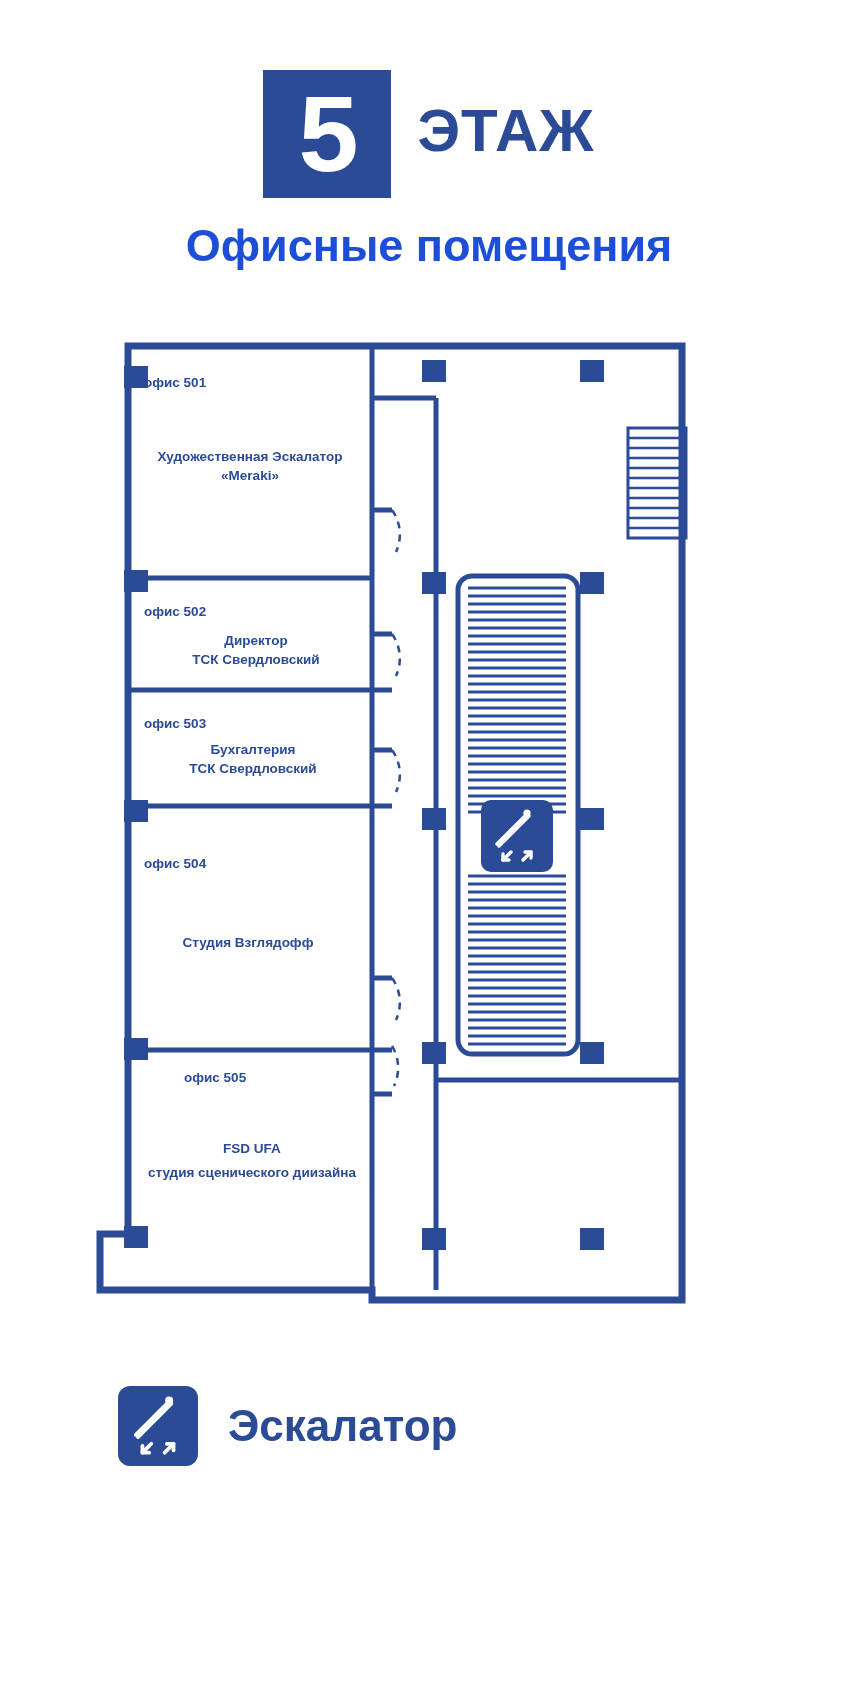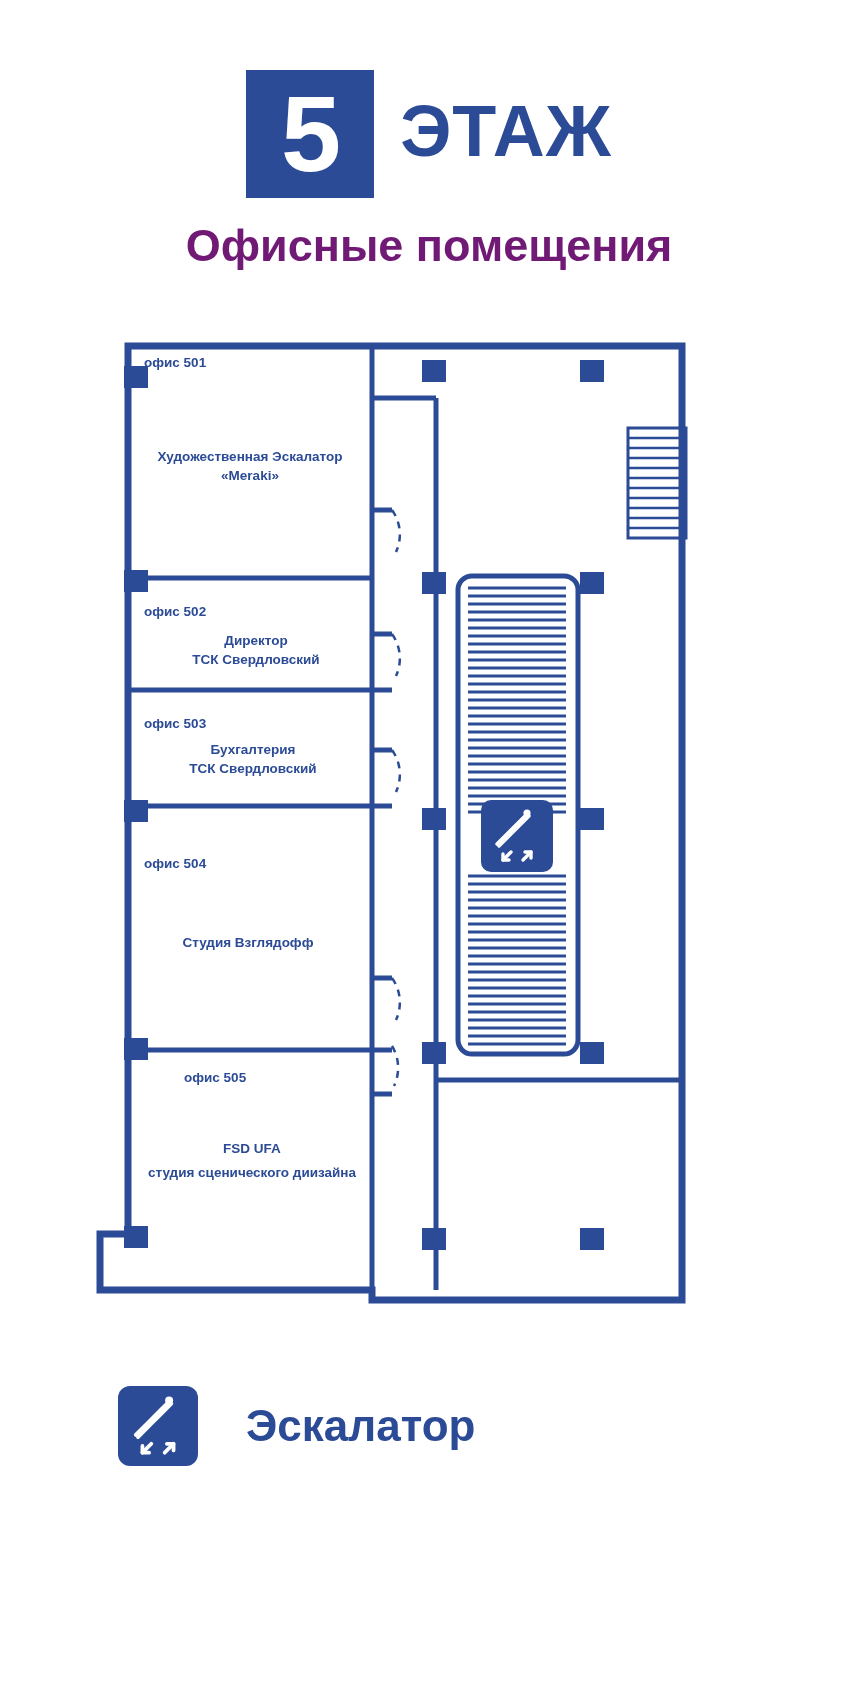--- a/index.html
+++ b/index.html
@@ -40,32 +40,32 @@
     height: 128px;
     background: #2b4b96;
     color: #ffffff;
     font-size: 108px;
     font-weight: bold;
     line-height: 128px;
     text-align: center;
     letter-spacing: -2px;
   }
   .floor-word {
-    font-size: 72px;
+    font-size: 60px;
     font-weight: bold;
     color: #2b4b96;
     letter-spacing: 1px;
     line-height: 1;
     padding-bottom: 6px;
   }
   .subtitle {
     margin-top: 22px;
     font-size: 45px;
     font-weight: bold;
-    color: #701a75;
+    color: #1d4ed8;
     letter-spacing: 0px;
   }
 
   
   .plan {
     position: absolute;
     left: 96px;
     top: 338px;
     width: 600px;
     height: 980px;
@@ -100,21 +100,21 @@
     display: block;
   }
 
   
   .legend {
     position: absolute;
     left: 118px;
     top: 1386px;
     display: flex;
     align-items: center;
-    gap: 48px;
+    gap: 30px;
   }
   .esc-badge-legend {
     width: 80px;
     height: 80px;
     border-radius: 12px;
     background: #2b4b96;
   }
   .legend-text {
     font-size: 44px;
     font-weight: bold;
@@ -272,21 +272,21 @@
           <path d="M16 44 L28 32 L36 24 L46 14"></path>
           <circle cx="46" cy="13" r="3.6" fill="#ffffff" stroke="none"></circle>
           <path d="M30 52 L22 60"></path>
           <path d="M22 60 L22 54 M22 60 L28 60"></path>
           <path d="M42 60 L50 52"></path>
           <path d="M50 52 L50 58 M50 52 L44 52"></path>
         </g>
       </svg>
     </div>
 
-    <div class="plan-label" style="left:48px; top:16px;">офис 501</div>
+    <div class="plan-label" style="left:48px; top:36px;">офис 501</div>
     <div class="plan-label center" style="left:154px; top:110px;">Художественная Эскалатор</div>
     <div class="plan-label center" style="left:154px; top:129px;">«Meraki»</div>
 
     <div class="plan-label" style="left:48px; top:265px;">офис 502</div>
     <div class="plan-label center" style="left:160px; top:294px;">Директор</div>
     <div class="plan-label center" style="left:160px; top:313px;">ТСК Свердловский</div>
 
     <div class="plan-label" style="left:48px; top:369px;margin-top:8px;">офис 503</div>
     <div class="plan-label center" style="left:157px; top:403px;">Бухгалтерия</div>
     <div class="plan-label center" style="left:157px; top:422px;">ТСК Свердловский</div>

